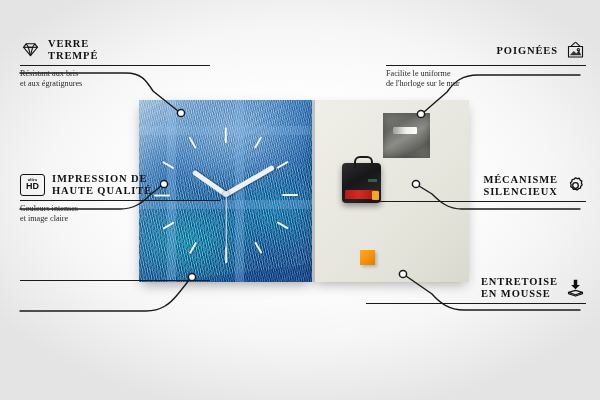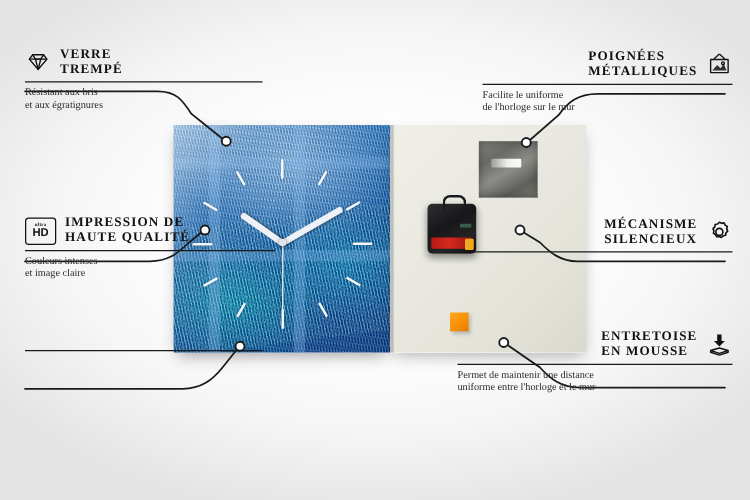--- a/index.html
+++ b/index.html
@@ -197,21 +197,20 @@
   </div>
 
   <div class="callout left" style="left:20px;top:276px;width:190px">
     <div class="rule"></div>
   </div>
 
   <div class="callout right" style="right:14px;top:40px;width:200px">
     <div class="head">
       <span class="title">
         <span>POIGNÉES</span><br>
-        <span>MÉTALLIQUES</span>
       </span>
       <span class="ico">
         <svg viewBox="0 0 24 24" stroke="currentColor" stroke-width="1.25" fill="none" stroke-linejoin="round">
           <path d="M12 2.5 L17 7"></path>
             <path d="M12 2.5 L7 7"></path>
           <rect x="4" y="7.5" width="16" height="12"></rect>
           <path d="M5.5 17.5 L10 12.5 L13 15.5 L16 11.5 L18.5 17.5 Z" fill="currentColor" stroke="none" opacity=".85"></path>
           <circle cx="15.3" cy="11" r="1.3"></circle>
         </svg>
       </span>
@@ -232,34 +231,30 @@
       <span class="ico">
         <svg viewBox="0 0 24 24" stroke="currentColor" stroke-width="1.5" fill="none" stroke-linejoin="round">
           <path d="M12 3.2 l2.1 1.0 2.2 -0.5 1.0 2.1 1.9 1.2 -0.5 2.2 0.9 2.1 -1.6 1.6 -0.3 2.2 -2.2 0.5 -1.7 1.5 -2.0 -1.0 -2.2 0.4 -1.1 -2.0 -1.9 -1.2 0.4 -2.2 -0.8 -2.1 1.6 -1.6 0.4 -2.2 2.2 -0.4 Z"></path>
           <circle cx="12" cy="12" r="3.2"></circle>
         </svg>
       </span>
     </div>
     <div class="rule"></div>
   </div>
 
-  <div class="callout right" style="right:14px;top:264px;width:220px">
+  <div class="callout right" style="right:14px;top:276px;width:220px">
     <div class="head">
       <span class="title">
         <span>ENTRETOISE</span><br>
         <span>EN MOUSSE</span>
       </span>
       <span class="ico">
         <svg viewBox="0 0 24 24" stroke="currentColor" stroke-width="1.3" fill="none" stroke-linejoin="round">
           <path d="M10 3 h4 v6 h3 l-5 5 -5 -5 h3 z" fill="currentColor" stroke="none"></path>
           <path d="M12 15.3 L20 17.6 L12 20.2 L4 17.6 Z"></path>
           <path d="M4 17.6 v1.6 L12 21.8 L20 19.2 v-1.6"></path>
         </svg>
       </span>
     </div>
     <div class="rule"></div>
-    <div class="desc">
-      <span>Permet de maintenir une distance</span><br>
-      <span>uniforme entre l'horloge et le mur</span>
-    </div>
   </div>
 
 </div>
 
 </body></html>

